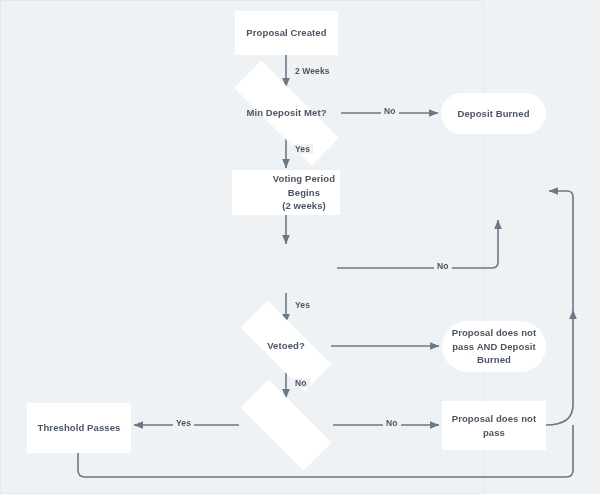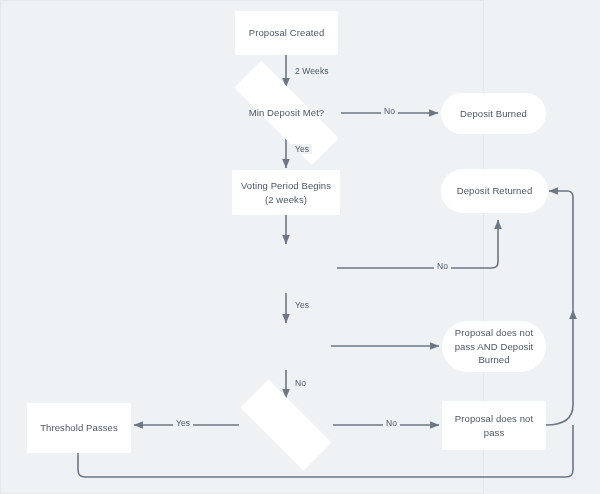--- a/index.html
+++ b/index.html
@@ -13,20 +13,21 @@
     font-family: "Liberation Sans", sans-serif;
     overflow: hidden;
   }
   #diagram {
     position: relative;
     width: 484px;
     height: 494px;
     background: #eff2f5;
     border: 1px solid #e3e8ed;
     box-sizing: border-box;
+    font-weight: bold;
   }
   svg.edges {
     position: absolute;
     left: 0;
     top: 0;
     width: 600px;
     height: 494px;
     pointer-events: none;
   }
   .node {
@@ -128,30 +129,31 @@
 
   <div class="node diamond" style="left:208px; top:85px; width:155px; height:54px;">
     <div class="diamond-shape"></div>
     <span class="label">Min Deposit Met?</span>
   </div>
 
   <div class="node pill" style="left:440px; top:92px; width:105px; height:41px;">
     <span class="label">Deposit Burned</span>
   </div>
 
-  <div class="node rect" style="left:231px; top:169px; width:108px; height:45px;">
+  <div class="node rect" style="left:231px; top:169px; width:108px; height:45px;padding-left:36px;">
     <span class="label">Voting Period Begins
 (2 weeks)</span>
   </div>
 
-  <div class="node pill" style="left:440px; top:168px; width:107px; height:44px;">
-    <span class="label">Deposit Returned</span>
-  </div>
 
 
+  <div class="node diamond" style="left:221px; top:318px; width:128px; height:54px;">
+    <div class="diamond-shape"></div>
+    <span class="label">Vetoed?</span>
+  </div>
 
   <div class="node pill" style="left:441px; top:320px; width:104px; height:51px;">
     <span class="label">Proposal does not
 pass AND Deposit
 Burned</span>
   </div>
 
   <div class="node diamond" style="left:222px; top:396px; width:126px; height:56px;">
     <div class="diamond-shape"></div>
   </div>

